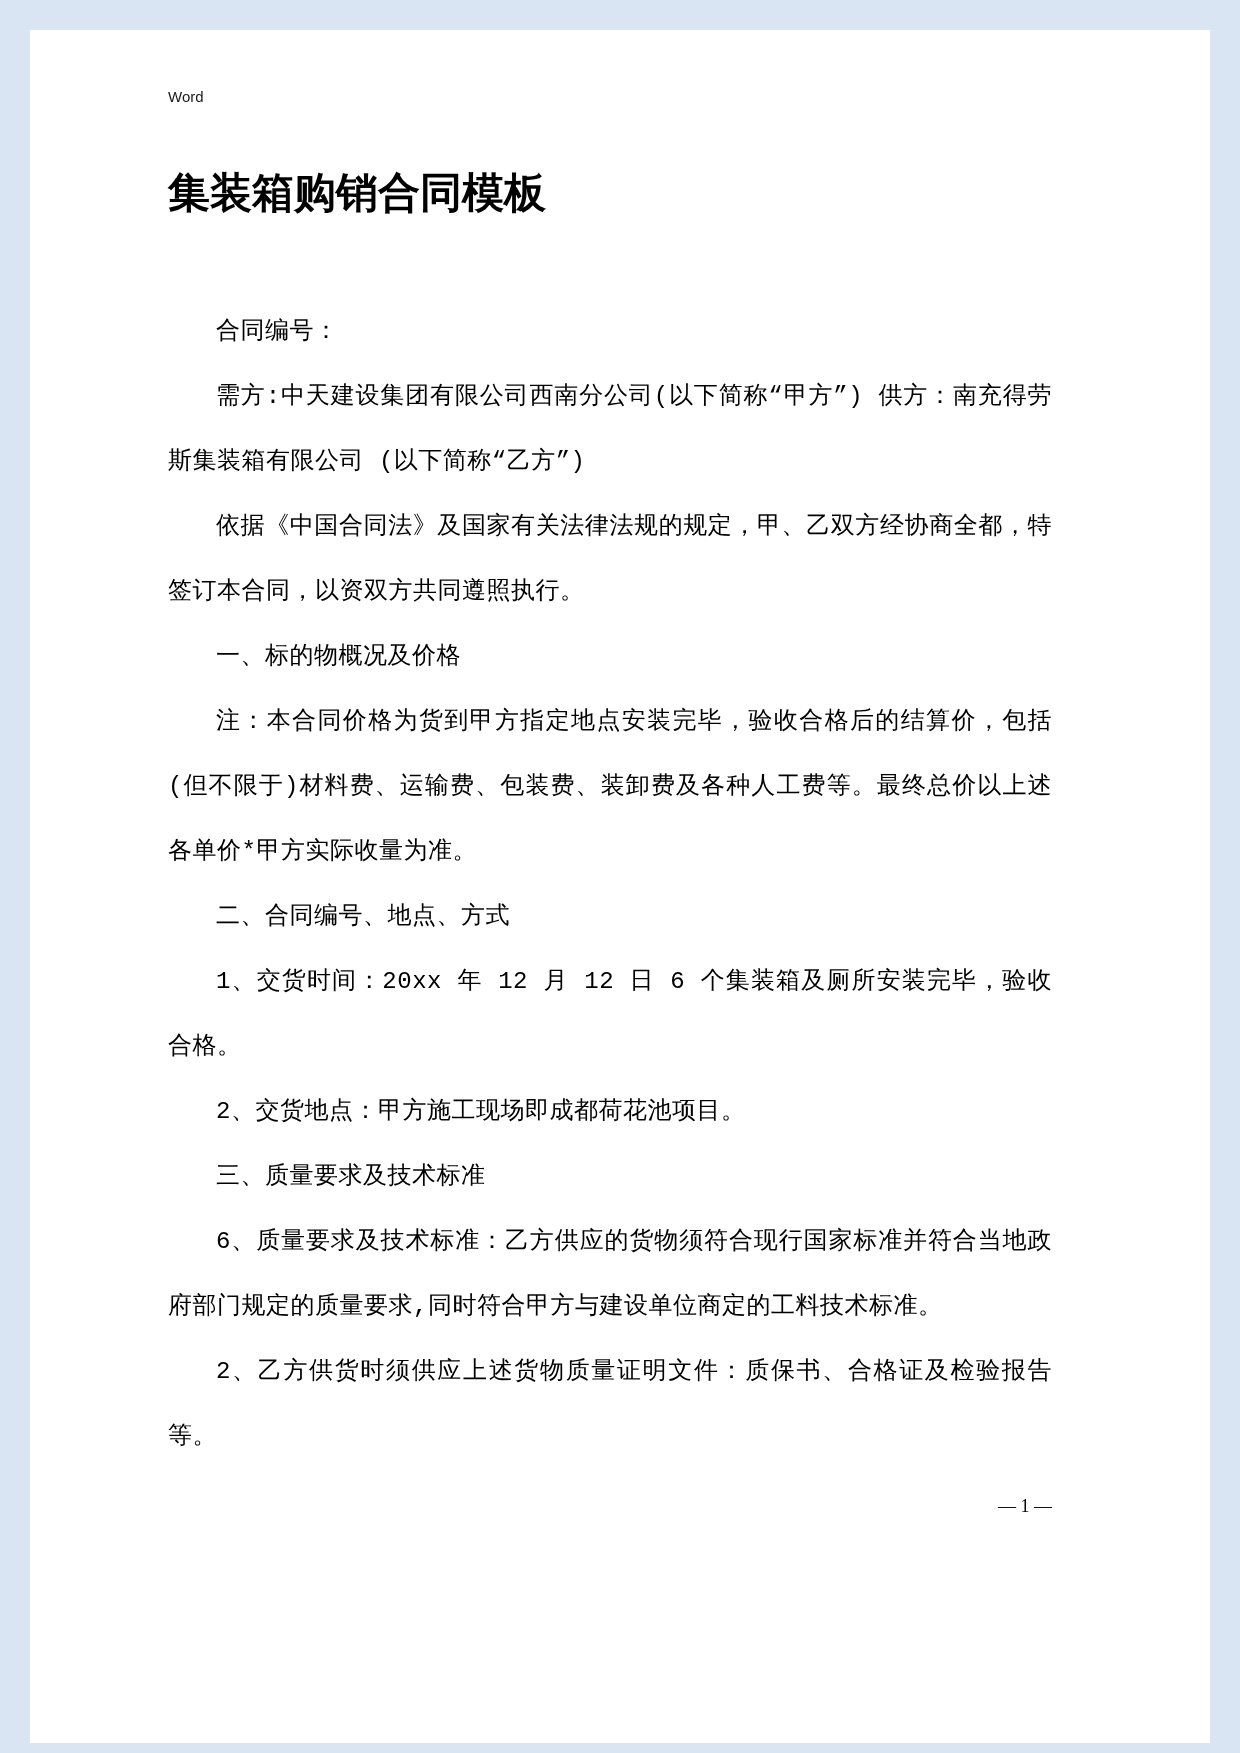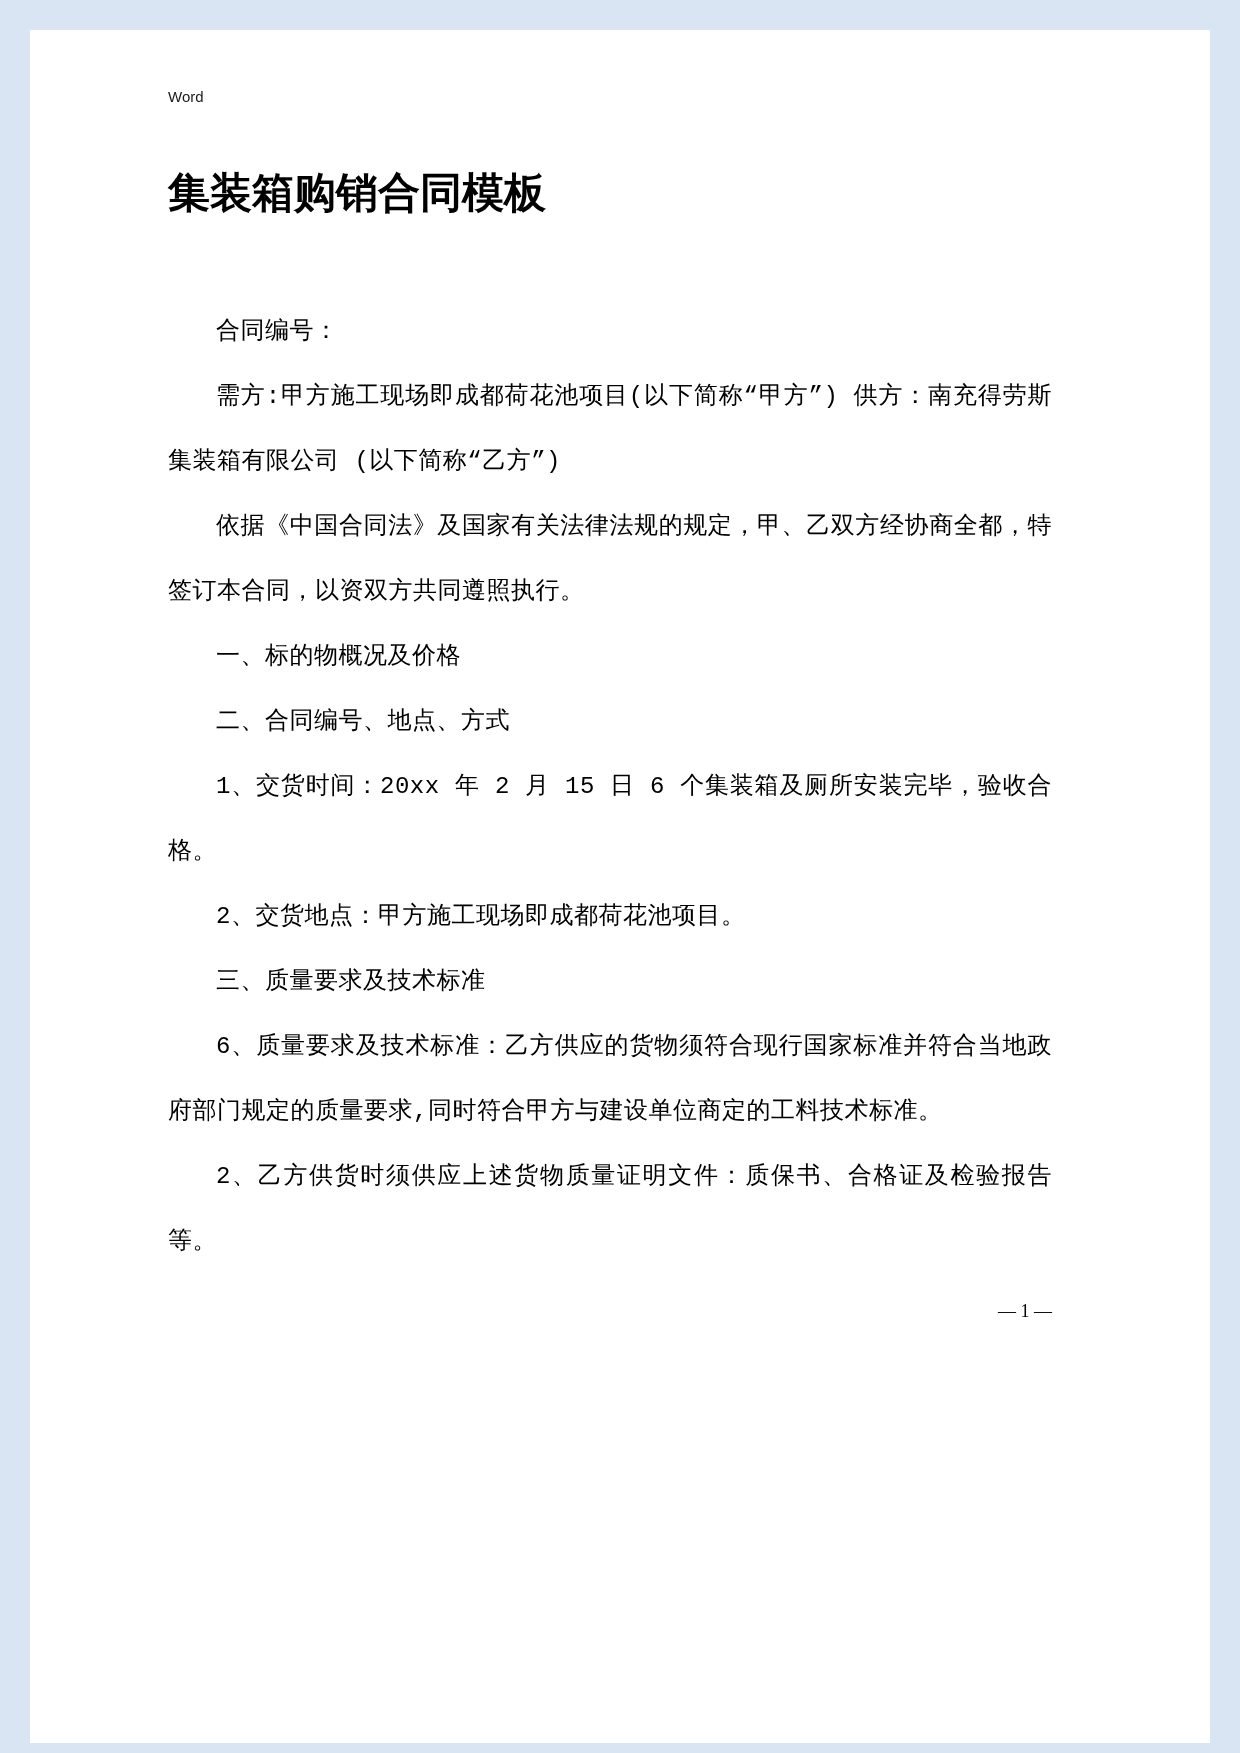--- a/index.html
+++ b/index.html
@@ -69,25 +69,26 @@
 
 <div class="frame">
   <div class="page">
 
     <p class="word-label">Word</p>
 
     <h1 class="doc-title">集装箱购销合同模板</h1>
 
     <div class="doc-body">
       <p>合同编号：</p>
-      <p>需方:甲方施工现场即成都荷花池项目(以下简称“甲方”)  供方：南充得劳斯集装箱有限公司 (以下简称“乙方”)</p>
+      <p>需方:中天建设集团有限公司西南分公司(以下简称“甲方”)  供方：南充得劳斯集装箱有限公司 (以下简称“乙方”)</p>
       <p>依据《中国合同法》及国家有关法律法规的规定，甲、乙双方经协商全都，特签订本合同，以资双方共同遵照执行。</p>
       <p>一、标的物概况及价格</p>
+      <p>注：本合同价格为货到甲方指定地点安装完毕，验收合格后的结算价，包括(但不限于)材料费、运输费、包装费、装卸费及各种人工费等。最终总价以上述各单价*甲方实际收量为准。</p>
       <p>二、合同编号、地点、方式</p>
-      <p>1、交货时间：20xx 年 2 月 15 日 6 个集装箱及厕所安装完毕，验收合格。</p>
+      <p>1、交货时间：20xx 年 12 月 12 日 6 个集装箱及厕所安装完毕，验收合格。</p>
       <p>2、交货地点：甲方施工现场即成都荷花池项目。</p>
       <p>三、质量要求及技术标准</p>
       <p>6、质量要求及技术标准：乙方供应的货物须符合现行国家标准并符合当地政府部门规定的质量要求,同时符合甲方与建设单位商定的工料技术标准。</p>
       <p>2、乙方供货时须供应上述货物质量证明文件：质保书、合格证及检验报告等。</p>
     </div>
 
     <div class="doc-footer">— 1 —</div>
 
   </div>
 </div>

